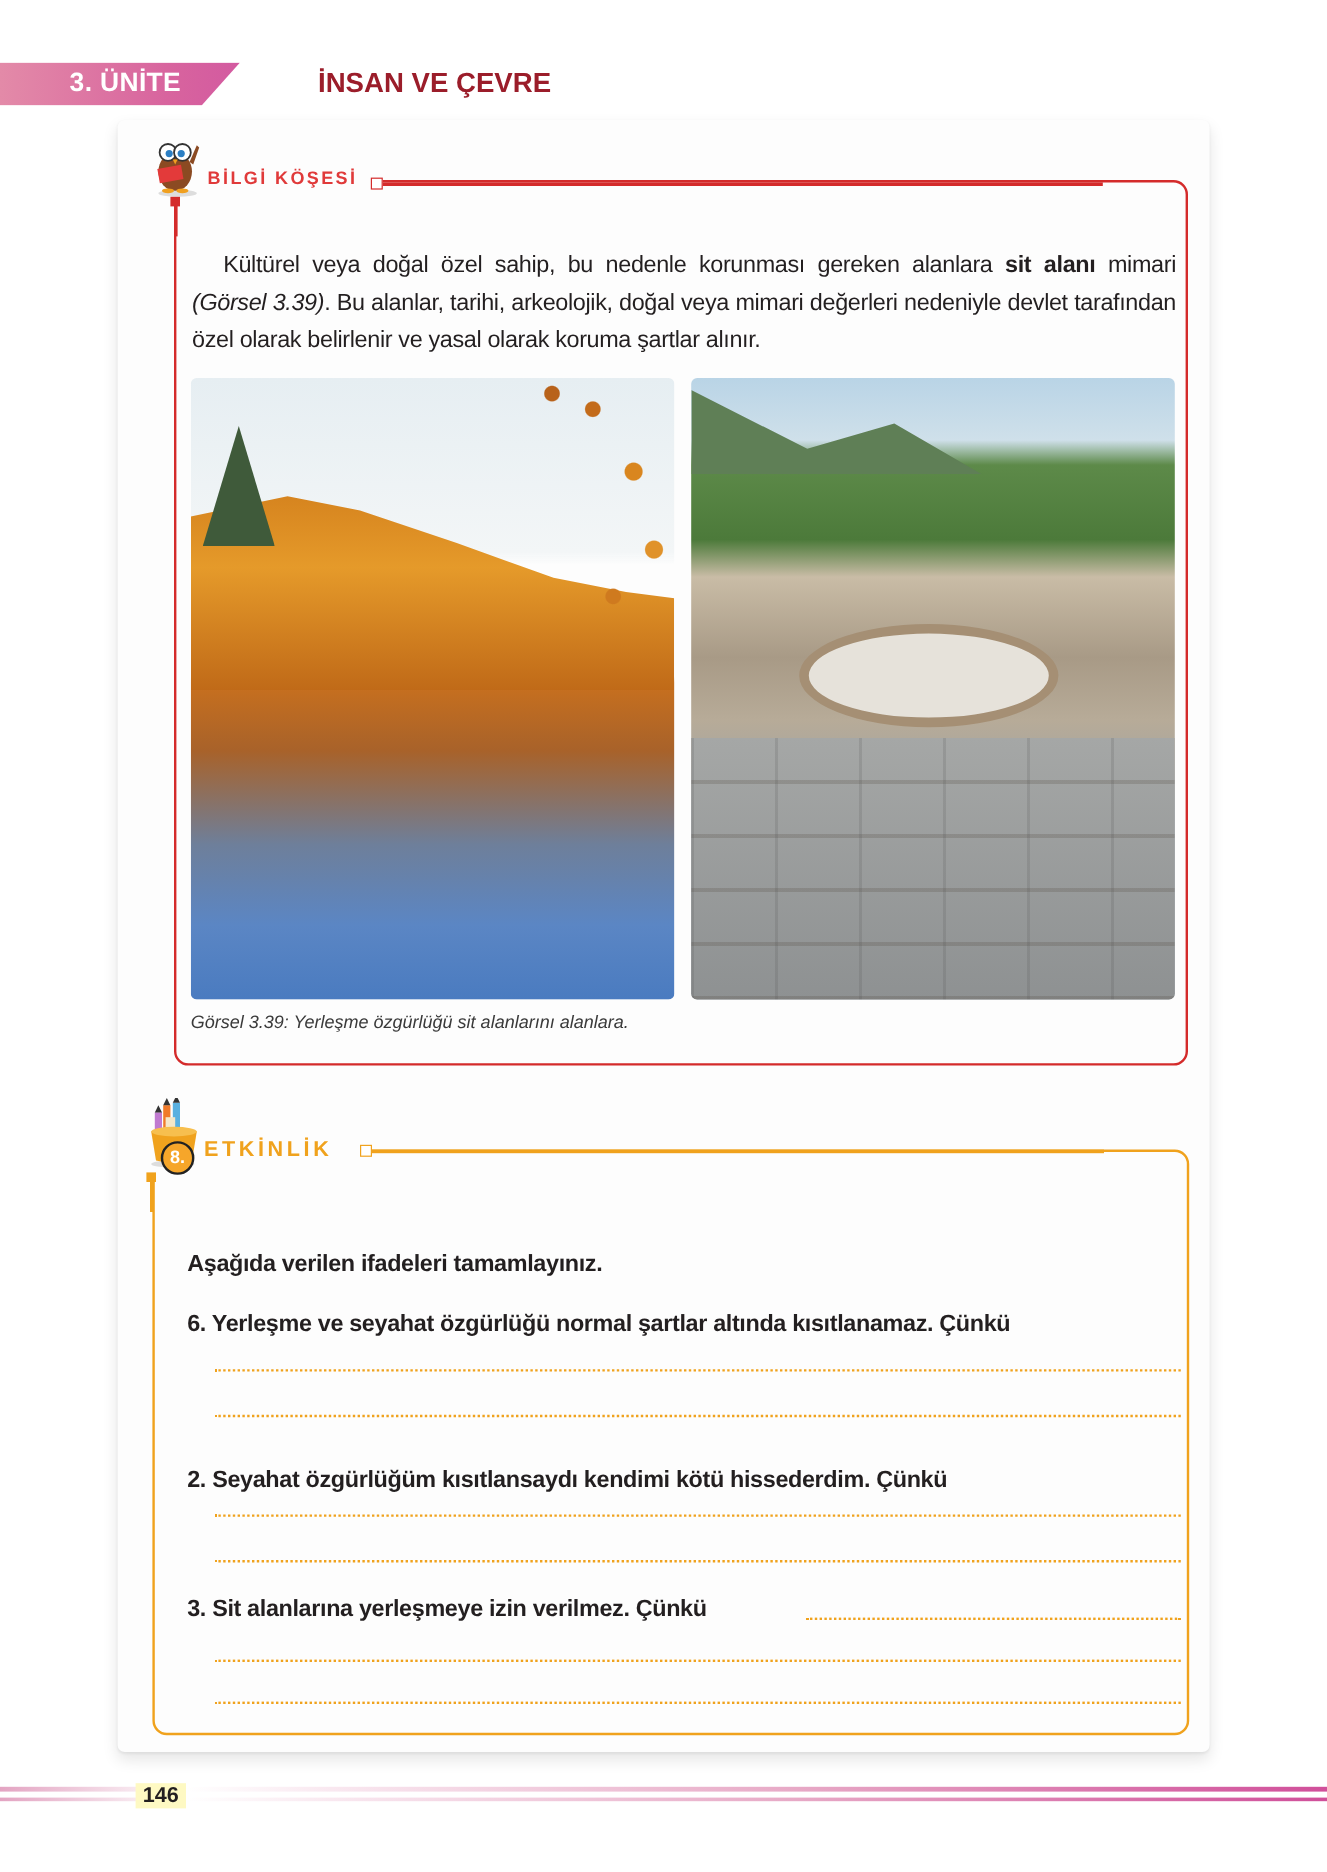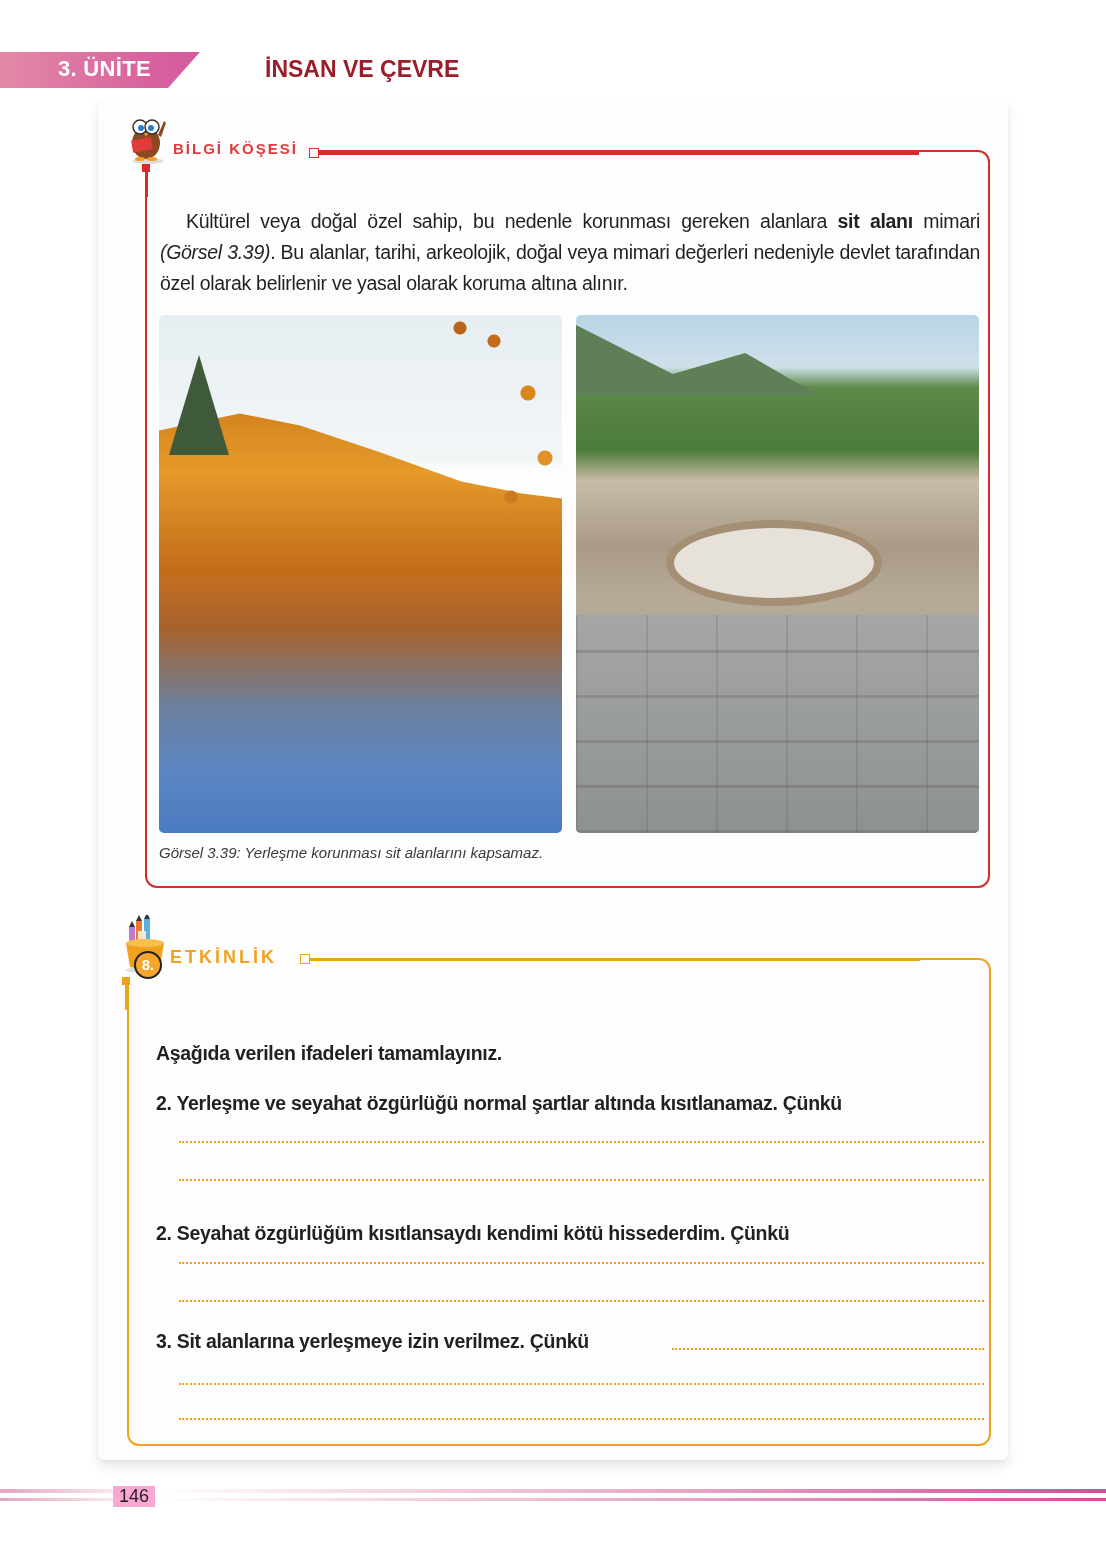--- a/index.html
+++ b/index.html
@@ -81,21 +81,21 @@
   .act-stem { position:absolute; left:125px; top:980px; width:2.5px; height:30px; background:#f0a21d; }
   .act-stem-sq { position:absolute; left:122px; top:977px; width:8px; height:8px; background:#f0a21d; }
 
   .act-instr { position:absolute; left:156px; top:1018px; font-size:19.5px; font-weight:bold; color:#231f20; letter-spacing:-0.3px;margin-top:24px; }
   .q { position:absolute; left:156px; font-size:19.5px; font-weight:bold; color:#231f20; letter-spacing:-0.3px; white-space:nowrap; }
   .dots { position:absolute; height:0; border-bottom:2px dotted #f0a21d; }
 
   
   .foot-bar { position:absolute; left:0; height:4px; width:1106px;
     background:linear-gradient(90deg,#e3a4c2 0%, #f7e6ee 10%, #ffffff 14%, #f9e8f0 25%, #e7a9c6 60%, #d04f9a 100%); }
-  .page-num { position:absolute; left:113px; top:1486px; font-size:18px; color:#231f20; background:#f9a8d4; padding:0 6px; }
+  .page-num { position:absolute; left:113px; top:1486px; font-size:18px; color:#231f20; background:#fef9c3; padding:0 6px;font-weight:bold; }
 </style>
 </head>
 <body>
 
 <div class="unit-tab"></div>
 <div class="unit-label">3. ÜNİTE</div>
 <div class="unit-title">İNSAN VE ÇEVRE</div>
 
 <div class="page-card"></div>
 
@@ -113,34 +113,34 @@
   <path d="M34 22 L40 8 L42 10 L37 24 Z" fill="#8b4a22"></path>
   <ellipse cx="16" cy="46" rx="5" ry="2" fill="#f0a020"></ellipse>
   <ellipse cx="28" cy="46" rx="5" ry="2" fill="#f0a020"></ellipse>
 </svg>
 <div class="info-label">BİLGİ KÖŞESİ</div>
 <div class="info-sq"></div>
 <div class="info-line"></div>
 <div class="info-stem-sq"></div>
 <div class="info-stem"></div>
 
-<p class="info-text" style="margin:0;"><span>Kültürel veya doğal özel sahip, bu nedenle korunması gereken alanlara </span><b>sit alanı</b><span> mimari </span><i>(Görsel 3.39)</i><span>. Bu alanlar, tarihi, arkeolojik, doğal veya mimari değerleri nedeniyle devlet tarafından özel olarak belirlenir ve yasal olarak koruma altına alınır.</span></p>
+<p class="info-text" style="margin:0;"><span>Kültürel veya doğal özel sahip, bu nedenle korunması gereken alanlara </span><b>sit alanı</b><span> mimari </span><i>(Görsel 3.39)</i><span>. Bu alanlar, tarihi, arkeolojik, doğal veya mimari değerleri nedeniyle devlet tarafından özel olarak belirlenir ve yasal olarak koruma şartlar alınır.</span></p>
 
 <div class="photo photo-lake" title="Sonbahar renklerindeki ormanın göle yansıması">
   <div class="forest"></div>
   <div class="trees"></div>
   <div class="leaves"></div>
 </div>
 <div class="photo photo-ruins" title="Antik tiyatro kalıntıları">
   <div class="mountain"></div>
   <div class="theatre"></div>
   <div class="stones"></div>
 </div>
 
-<div class="caption">Görsel 3.39: Yerleşme korunması sit alanlarını kapsamaz.</div>
+<div class="caption">Görsel 3.39: Yerleşme özgürlüğü sit alanlarını alanlara.</div>
 
 <div class="act-box"></div>
 <div class="act-head-mask"></div>
 <svg class="pencil-cup" viewBox="0 0 52 60">
   <ellipse cx="22" cy="55" rx="18" ry="3" fill="#ddd"></ellipse>
   <rect x="14" y="6" width="6" height="26" fill="#f07a2a"></rect>
   <polygon points="14,6 17,0 20,6" fill="#333"></polygon>
   <rect x="22" y="4" width="6" height="28" fill="#5ab0e0"></rect>
   <polygon points="22,4 25,-2 28,4" fill="#333"></polygon>
   <rect x="7" y="12" width="6" height="20" fill="#c07ad0"></rect>
@@ -151,21 +151,21 @@
 </svg>
 <div class="act-num">8.</div>
 <div class="act-label">ETKİNLİK</div>
 <div class="act-sq"></div>
 <div class="act-line"></div>
 <div class="act-stem-sq"></div>
 <div class="act-stem"></div>
 
 <div class="act-instr">Aşağıda verilen ifadeleri tamamlayınız.</div>
 
-<div class="q" style="top:1092px;">2. Yerleşme ve seyahat özgürlüğü normal şartlar altında kısıtlanamaz. Çünkü</div>
+<div class="q" style="top:1092px;">6. Yerleşme ve seyahat özgürlüğü normal şartlar altında kısıtlanamaz. Çünkü</div>
 <div class="dots" style="left:179px; top:1141px; width:805px;"></div>
 <div class="dots" style="left:179px; top:1179px; width:805px;"></div>
 
 <div class="q" style="top:1210px;margin-top:12px;">2. Seyahat özgürlüğüm kısıtlansaydı kendimi kötü hissederdim. Çünkü</div>
 <div class="dots" style="left:179px; top:1262px; width:805px;"></div>
 <div class="dots" style="left:179px; top:1300px; width:805px;"></div>
 
 <div class="q" style="top:1330px;text-align:right;">3. Sit alanlarına yerleşmeye izin verilmez. Çünkü</div>
 <div class="dots" style="left:672px; top:1348px; width:312px;"></div>
 <div class="dots" style="left:179px; top:1383px; width:805px;"></div>

